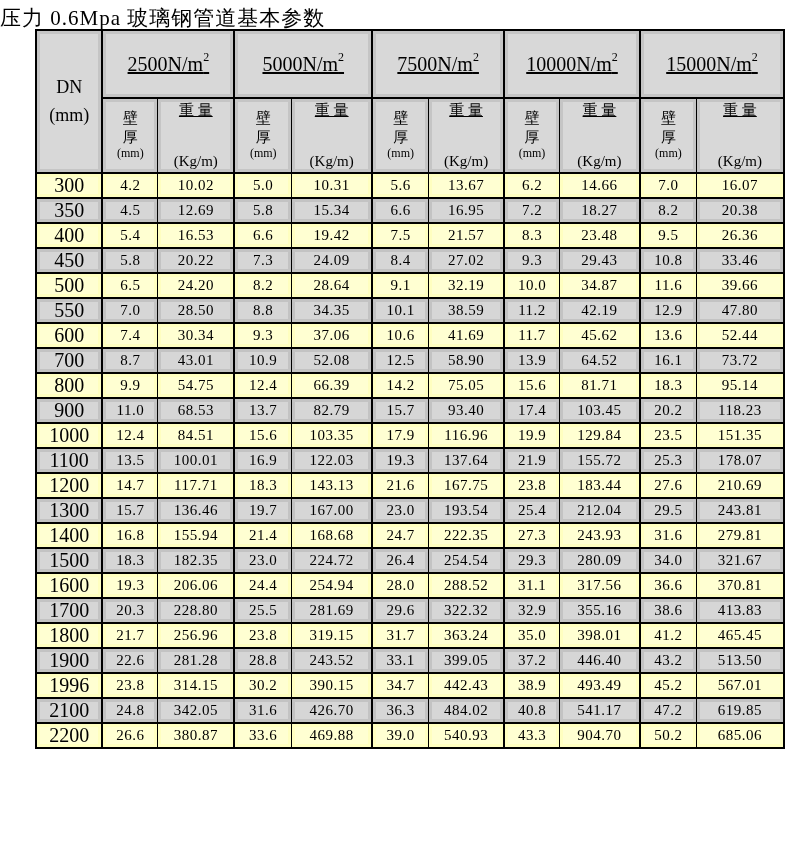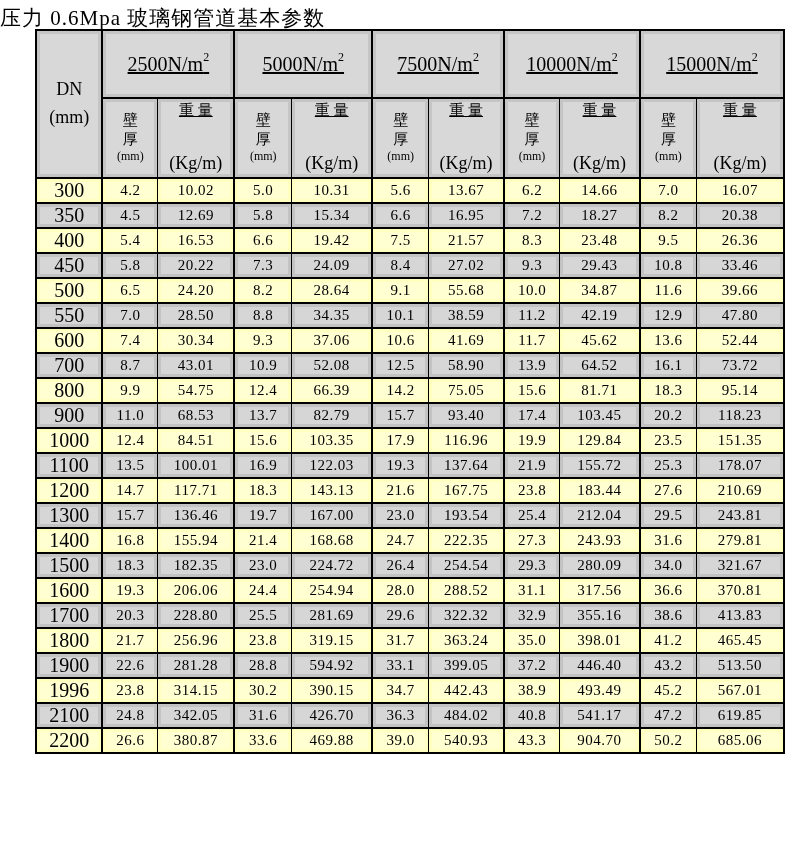--- a/index.html
+++ b/index.html
@@ -53,21 +53,21 @@
   tbody tr.row-b td {
     background: var(--row-gray-inner, #d6d6d6);
     box-shadow: inset 0 0 0 3px var(--row-gray, #c3c3c3);
   }
   .dn-head { font-size: 18px; line-height: 1.55; }
   .group-label { font-size: 20px; white-space: nowrap; text-decoration: underline; }
   .group-label sup { font-size: 12px; position: relative; top: -2px; }
   .sub-main  { display: block; font-size: 15px; line-height: 1.25; }
   .sub-small { display: block; font-size: 12px; line-height: 1.3; }
   .sub-weight-main  { display: block; font-size: 15px; line-height: 1.5; text-decoration: underline; }
-  .sub-weight-small { display: block; font-size: 18px; line-height: 1.5; margin-top: 28px; }
+  .sub-weight-small { display: block; font-size: 15px; line-height: 1.5; margin-top: 28px; }
   td.dn  { font-size: 20px; }
   td.val { font-size: 15px; letter-spacing: 0.5px; }
 </style>
 </head>
 <body>
 
 <div class="page-title">压力 0.6Mpa 玻璃钢管道基本参数</div>
 
 <table class="params">
   <colgroup>
@@ -206,21 +206,21 @@
     <td class="val gs">10.8</td>
     <td class="val">33.46</td>
   </tr>
       <tr class="row-a">
     <td class="dn">500</td>
     <td class="val gs">6.5</td>
     <td class="val">24.20</td>
     <td class="val gs">8.2</td>
     <td class="val">28.64</td>
     <td class="val gs">9.1</td>
-    <td class="val">55.68</td>
+    <td class="val">32.19</td>
     <td class="val gs">10.0</td>
     <td class="val">34.87</td>
     <td class="val gs">11.6</td>
     <td class="val">39.66</td>
   </tr>
       <tr class="row-b">
     <td class="dn">550</td>
     <td class="val gs">7.0</td>
     <td class="val">28.50</td>
     <td class="val gs">8.8</td>
@@ -399,21 +399,21 @@
     <td class="val gs">35.0</td>
     <td class="val">398.01</td>
     <td class="val gs">41.2</td>
     <td class="val">465.45</td>
   </tr>
       <tr class="row-b">
     <td class="dn">1900</td>
     <td class="val gs">22.6</td>
     <td class="val">281.28</td>
     <td class="val gs">28.8</td>
-    <td class="val">594.92</td>
+    <td class="val">243.52</td>
     <td class="val gs">33.1</td>
     <td class="val">399.05</td>
     <td class="val gs">37.2</td>
     <td class="val">446.40</td>
     <td class="val gs">43.2</td>
     <td class="val">513.50</td>
   </tr>
       <tr class="row-a">
     <td class="dn">1996</td>
     <td class="val gs">23.8</td>

